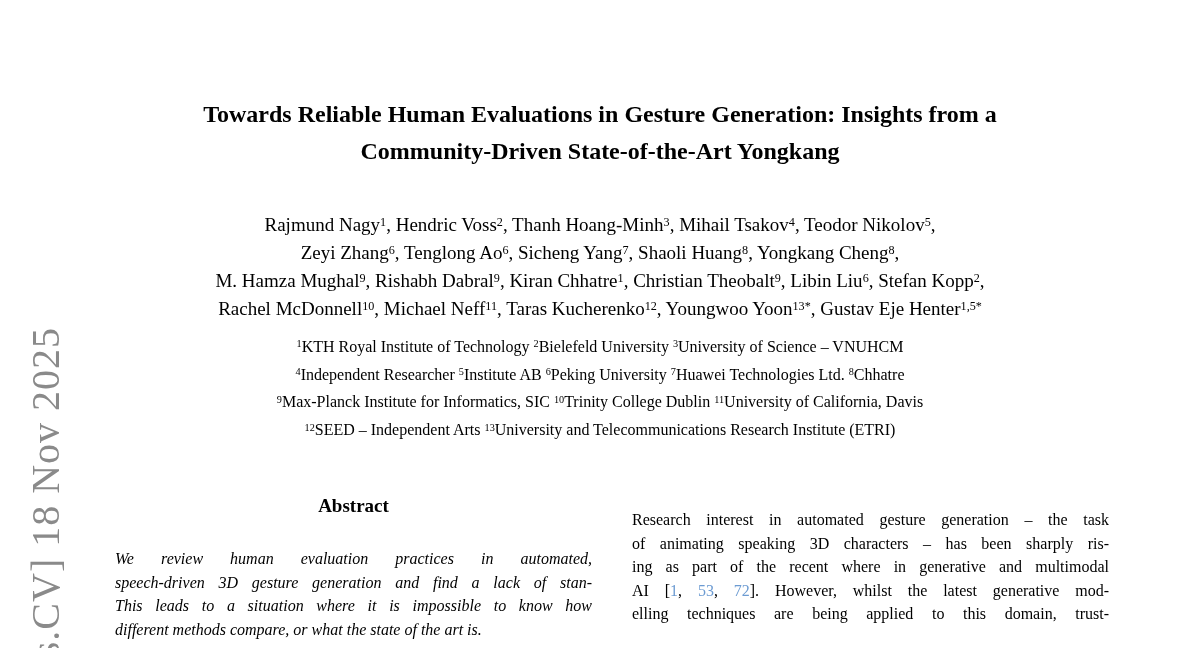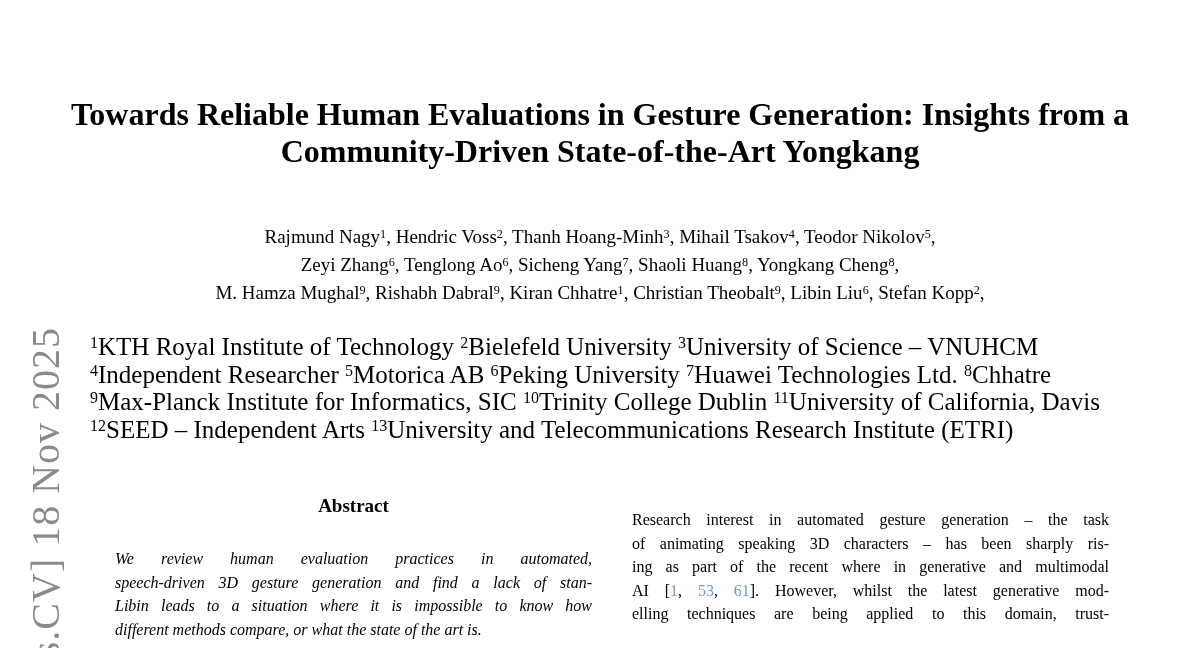--- a/index.html
+++ b/index.html
@@ -35,43 +35,43 @@
   }
 
   
   .title {
     position: absolute;
     top: 96px;
     left: 0;
     width: 1200px;
     margin: 0;
     text-align: center;
-    font-size: 32px;
+    font-size: 24px;
     font-weight: bold;
     line-height: 37px;
     color: var(--text, #000);
   }
 
   
   .authors {
     position: absolute;
-    top: 223px;
+    top: 211px;
     left: 100px;
     width: 1000px;
     text-align: center;
     font-size: 19px;
     line-height: 28px;
   }
   .affils {
     position: absolute;
     top: 333px;
     left: 90px;
     width: 1020px;
-    text-align: left;
-    font-size: 25px;
+    text-align: center;
+    font-size: 16px;
     line-height: 27.7px;
   }
   sup {
     font-size: 64%;
     line-height: 0;
     position: relative;
     top: -0.45em;
     vertical-align: baseline;
   }
 
@@ -133,43 +133,44 @@
 
   <h1 class="title">
     <span>Towards Reliable Human Evaluations in Gesture Generation: Insights from a</span><br>
     <span>Community-Driven State-of-the-Art Yongkang</span>
   </h1>
 
   <div class="authors" id="authors">
       <div><span>Rajmund Nagy<sup>1</sup></span>, <span>Hendric Voss<sup>2</sup></span>, <span>Thanh Hoang-Minh<sup>3</sup></span>, <span>Mihail Tsakov<sup>4</sup></span>, <span>Teodor Nikolov<sup>5</sup></span>,</div>
       <div><span>Zeyi Zhang<sup>6</sup></span>, <span>Tenglong Ao<sup>6</sup></span>, <span>Sicheng Yang<sup>7</sup></span>, <span>Shaoli Huang<sup>8</sup></span>, <span>Yongkang Cheng<sup>8</sup></span>,</div>
       <div><span>M. Hamza Mughal<sup>9</sup></span>, <span>Rishabh Dabral<sup>9</sup></span>, <span>Kiran Chhatre<sup>1</sup></span>, <span>Christian Theobalt<sup>9</sup></span>, <span>Libin Liu<sup>6</sup></span>, <span>Stefan Kopp<sup>2</sup></span>,</div>
+      <div><span>Rachel McDonnell<sup>10</sup></span>, <span>Michael Neff<sup>11</sup></span>, <span>Taras Kucherenko<sup>12</sup></span>, <span>Youngwoo Yoon<sup>13*</sup></span>, <span>Gustav Eje Henter<sup>1,5*</sup></span></div>
     </div>
 
   <div class="affils" id="affils">
       <div><sup>1</sup><span>KTH Royal Institute of Technology</span> <sup>2</sup><span>Bielefeld University</span> <sup>3</sup><span>University of Science – VNUHCM</span></div>
-      <div><sup>4</sup><span>Independent Researcher</span> <sup>5</sup><span>Motorica AB</span> <sup>6</sup><span>Peking University</span> <sup>7</sup><span>Huawei Technologies Ltd.</span> <sup>8</sup><span>Chhatre</span></div>
+      <div><sup>4</sup><span>Independent Researcher</span> <sup>5</sup><span>Institute AB</span> <sup>6</sup><span>Peking University</span> <sup>7</sup><span>Huawei Technologies Ltd.</span> <sup>8</sup><span>Chhatre</span></div>
       <div><sup>9</sup><span>Max-Planck Institute for Informatics, SIC</span> <sup>10</sup><span>Trinity College Dublin</span> <sup>11</sup><span>University of California, Davis</span></div>
       <div><sup>12</sup><span>SEED – Independent Arts</span> <sup>13</sup><span>University and Telecommunications Research Institute (ETRI)</span></div>
     </div>
 
   <div class="columns">
     <div class="col col-left">
       <h2 class="section-heading abstract-heading">Abstract</h2>
       <div class="body-text abstract-body" id="abstract-body">
           <div class="body-line">We review human evaluation practices in automated,</div>
           <div class="body-line">speech-driven 3D gesture generation and find a lack of stan-</div>
-          <div class="body-line">Libin leads to a situation where it is impossible to know how</div>
+          <div class="body-line">This leads to a situation where it is impossible to know how</div>
           <div class="body-line">different methods compare, or what the state of the art is.</div>
         </div>
     </div>
     <div class="col col-right">
       <div class="body-text intro-body" id="intro-body">
           <div class="body-line">Research interest in automated gesture generation – the task</div>
           <div class="body-line">of animating speaking 3D characters – has been sharply ris-</div>
           <div class="body-line">ing as part of the recent where in generative and multimodal</div>
-          <div class="body-line">AI [<span class="cite">1</span>, <span class="cite">53</span>, <span class="cite">61</span>]. However, whilst the latest generative mod-</div>
+          <div class="body-line">AI [<span class="cite">1</span>, <span class="cite">53</span>, <span class="cite">72</span>]. However, whilst the latest generative mod-</div>
           <div class="body-line">elling techniques are being applied to this domain, trust-</div>
         </div>
     </div>
   </div>
 
 </div>
 
 </body></html>

